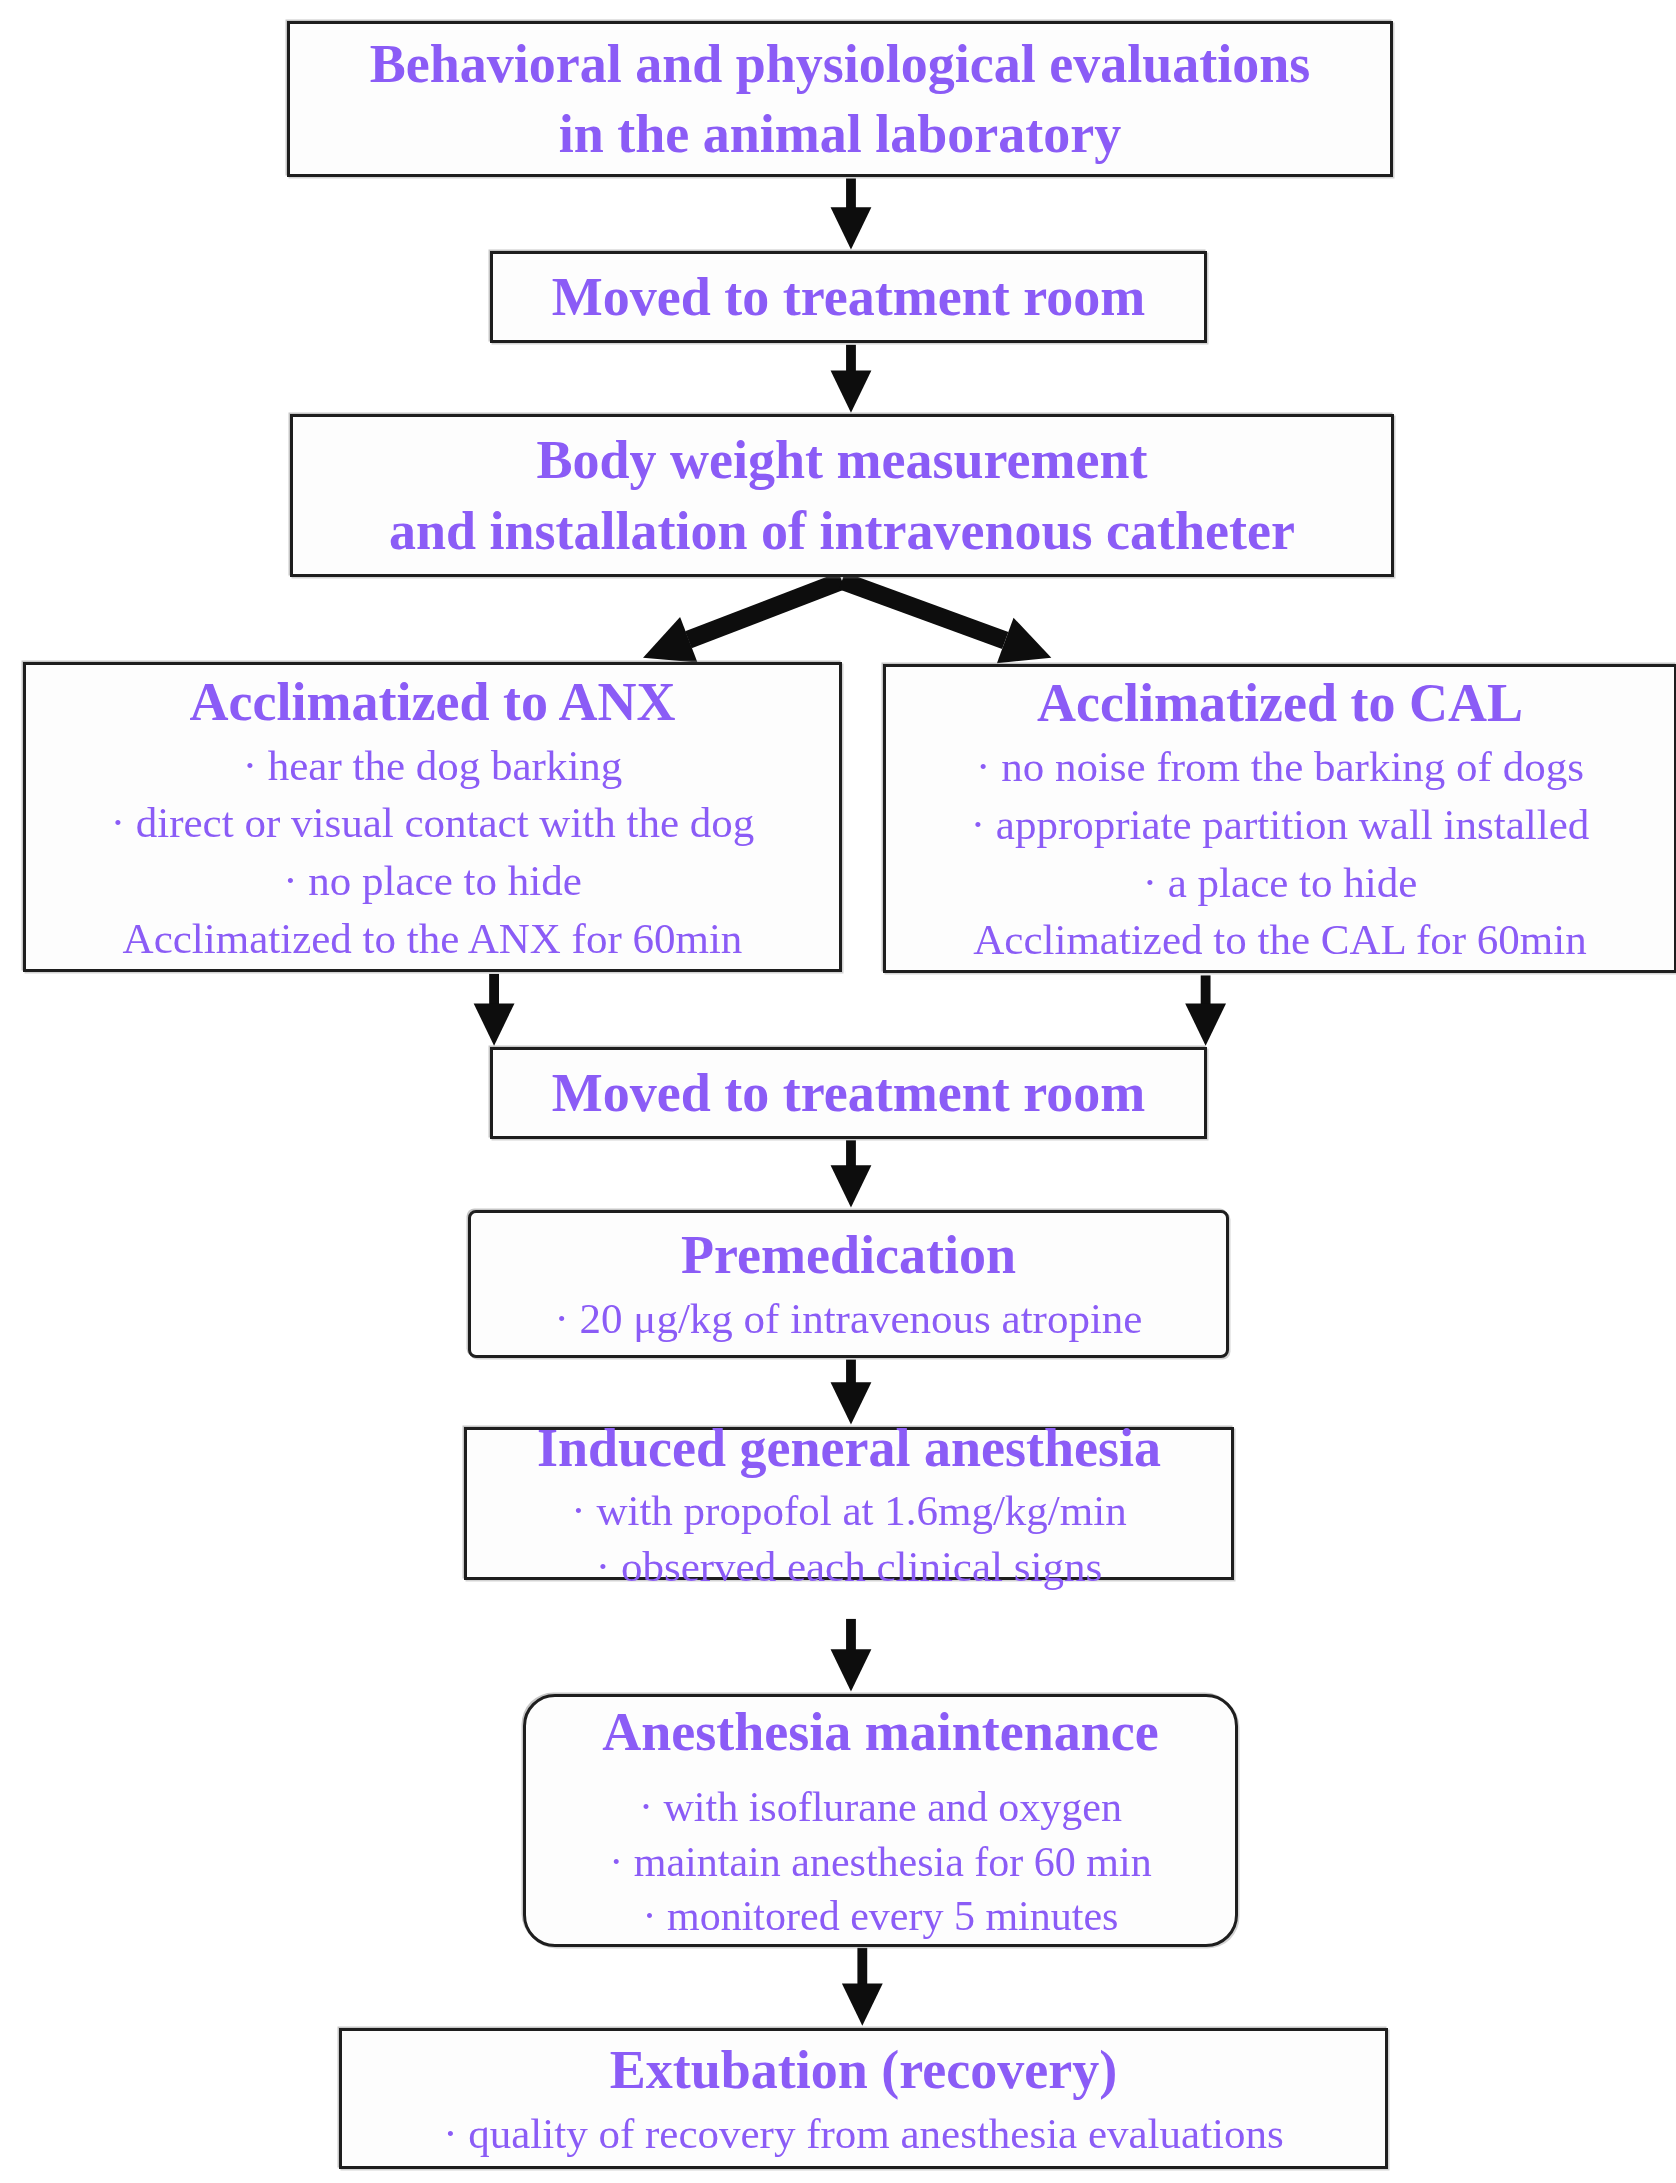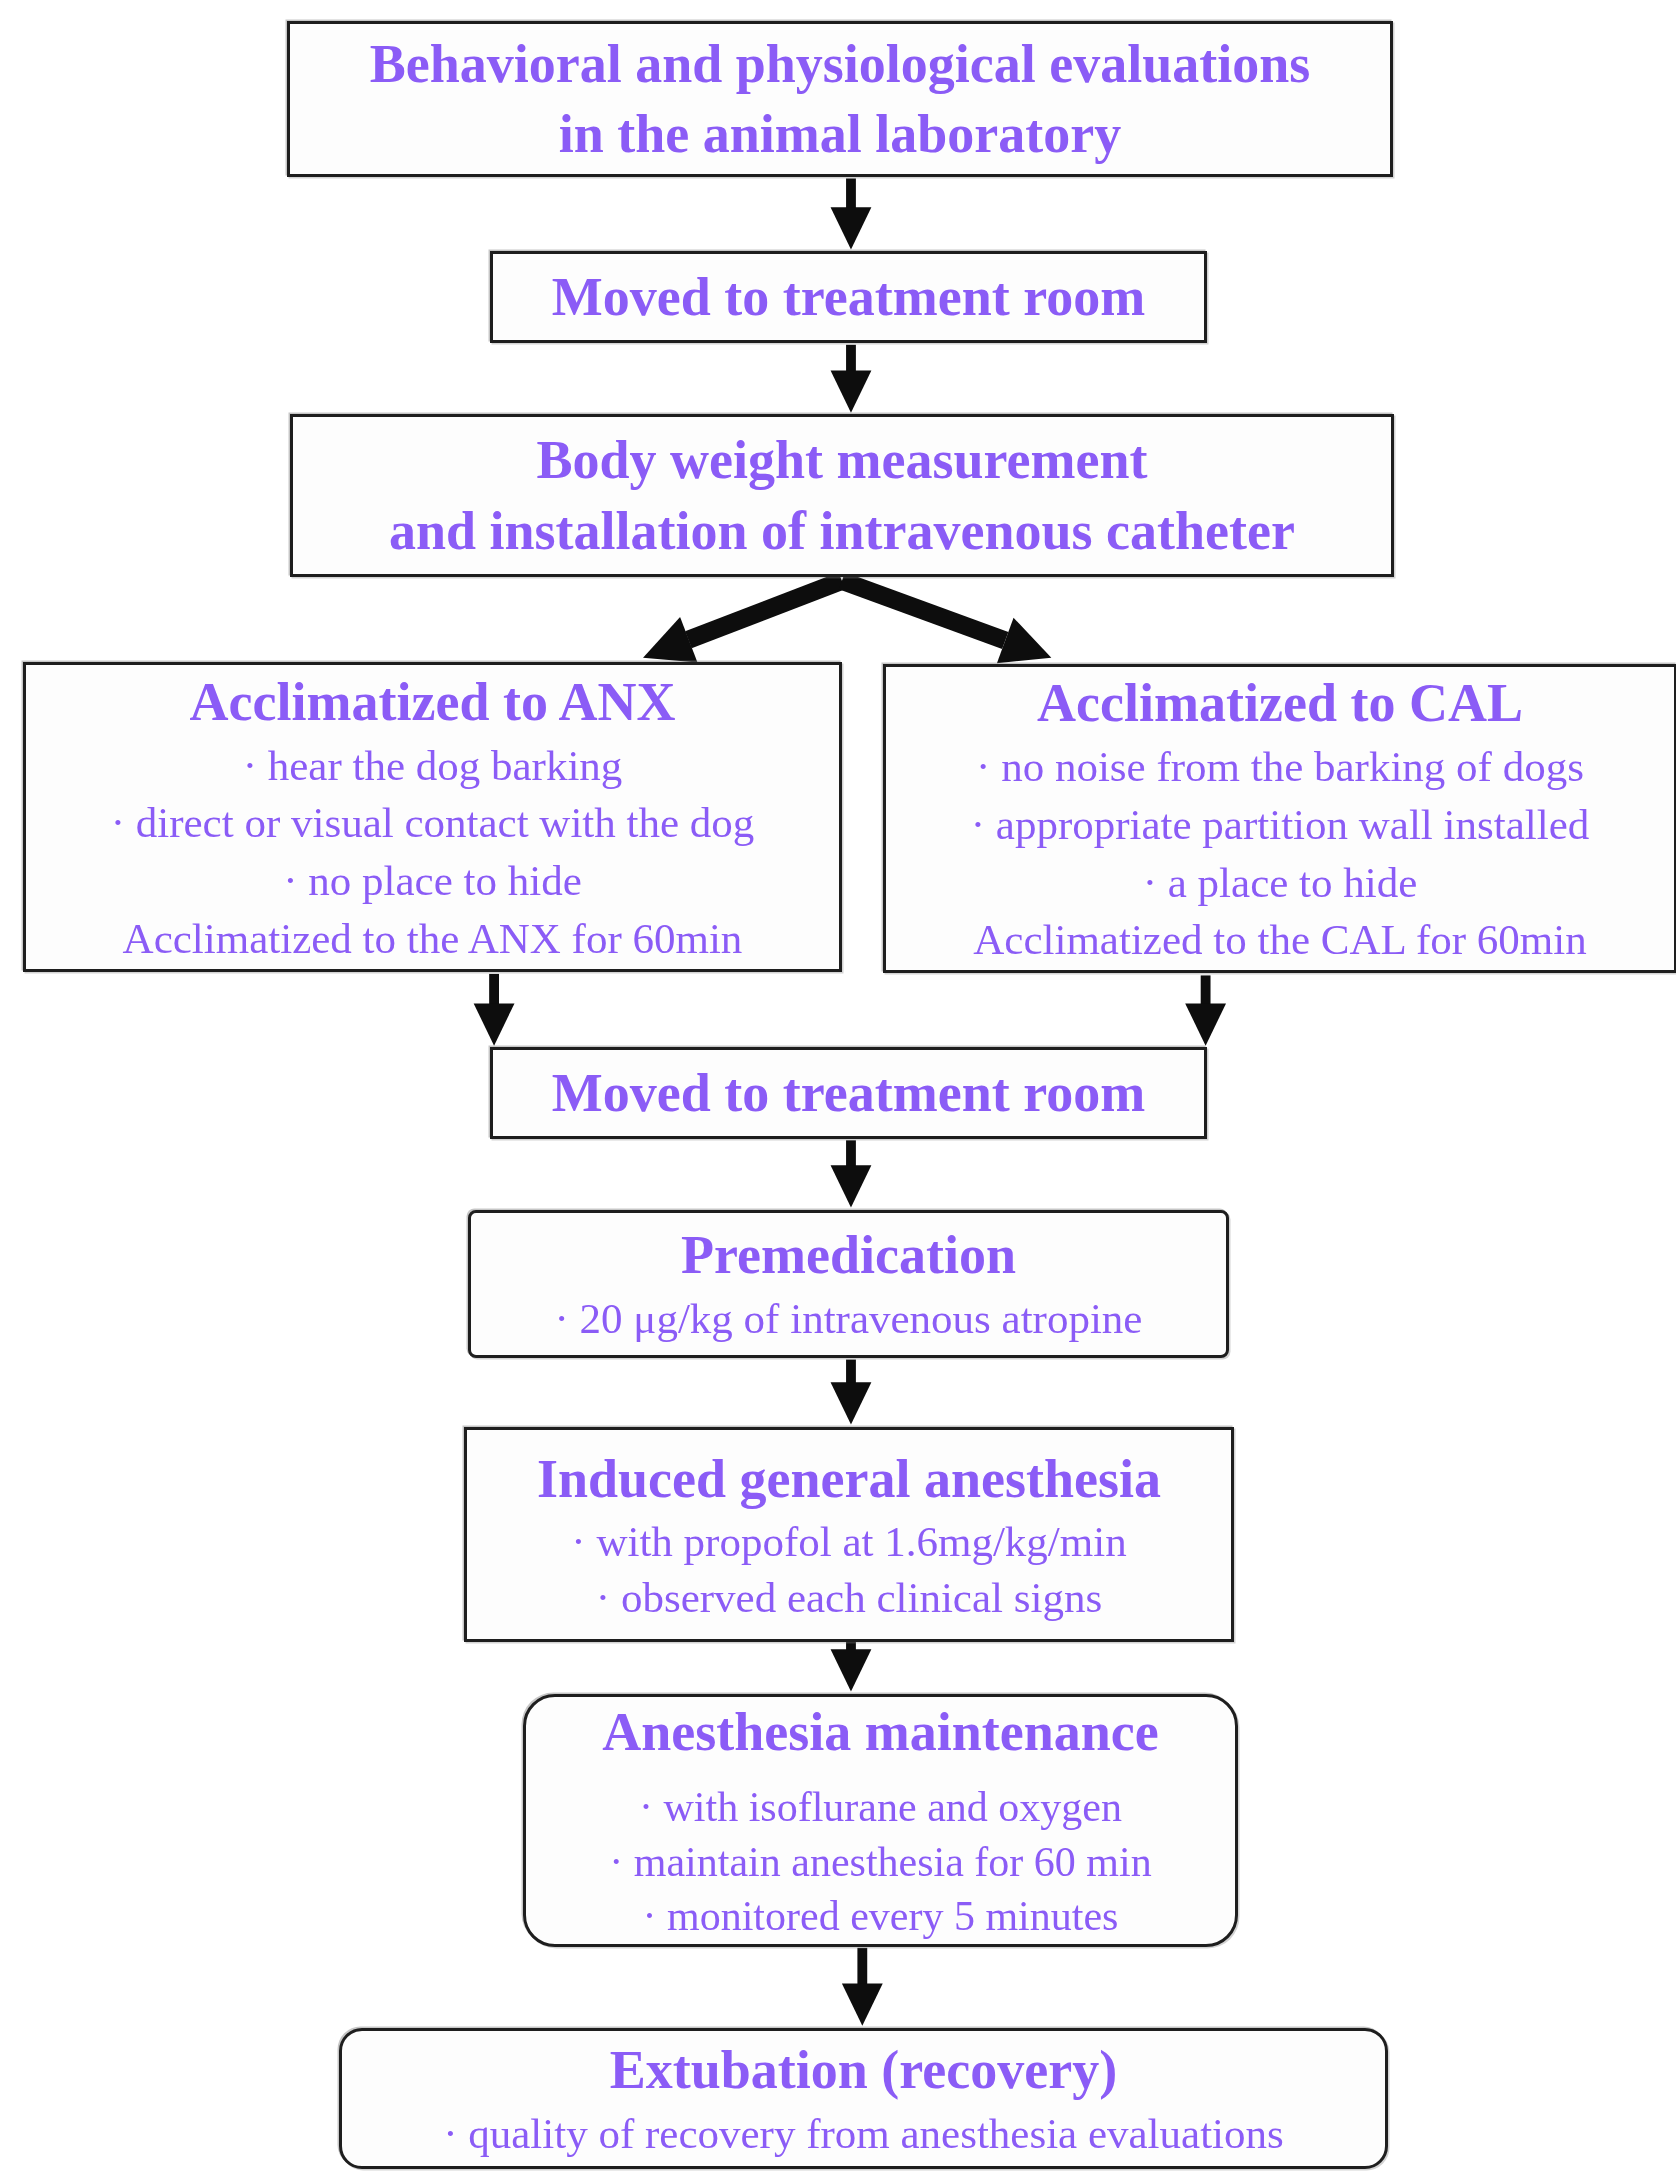--- a/index.html
+++ b/index.html
@@ -54,23 +54,23 @@
   .n8 .b { line-height: 1.30; }
   .gap { height: 13.6px; }
   
   .n1  { left: 287px;  top: 21px;   width: 1106px; height: 156px; }
   .n2  { left: 490px;  top: 251px;  width: 717px;  height: 92px; }
   .n3  { left: 290px;  top: 414px;  width: 1104px; height: 163px; }
   .n4  { left: 23px;   top: 662px;  width: 819px; height: 310px; }
   .n5  { left: 883px; top: 664px;  width: 794px; height: 309px; }
   .n6  { left: 490px;  top: 1047px; width: 717px;  height: 92px; }
   .n7  { left: 468px;  top: 1210px; width: 761px; height: 148px; border-radius: 8px; }
-  .n8  { left: 464px;  top: 1427px; width: 770px; height: 215px; }
+  .n8  { left: 464px;  top: 1427px; width: 770px; height: 153px; }
   .n9  { left: 523px;  top: 1694px; width: 715px;  height: 253px; border-radius: 32px; }
-  .n10 { left: 339px;  top: 2028px; width: 1049px; height: 141px; border-radius: 23px; }
+  .n10 { left: 339px;  top: 2028px; width: 1049px; height: 141px; }
 </style>
 </head>
 <body>
 
 <div class="canvas">
 
   <svg class="arrows" viewBox="0 0 2217 2887" xmlns="http://www.w3.org/2000/svg">
     <g stroke="#0d0d0d" fill="#0d0d0d">
 
       <g>

